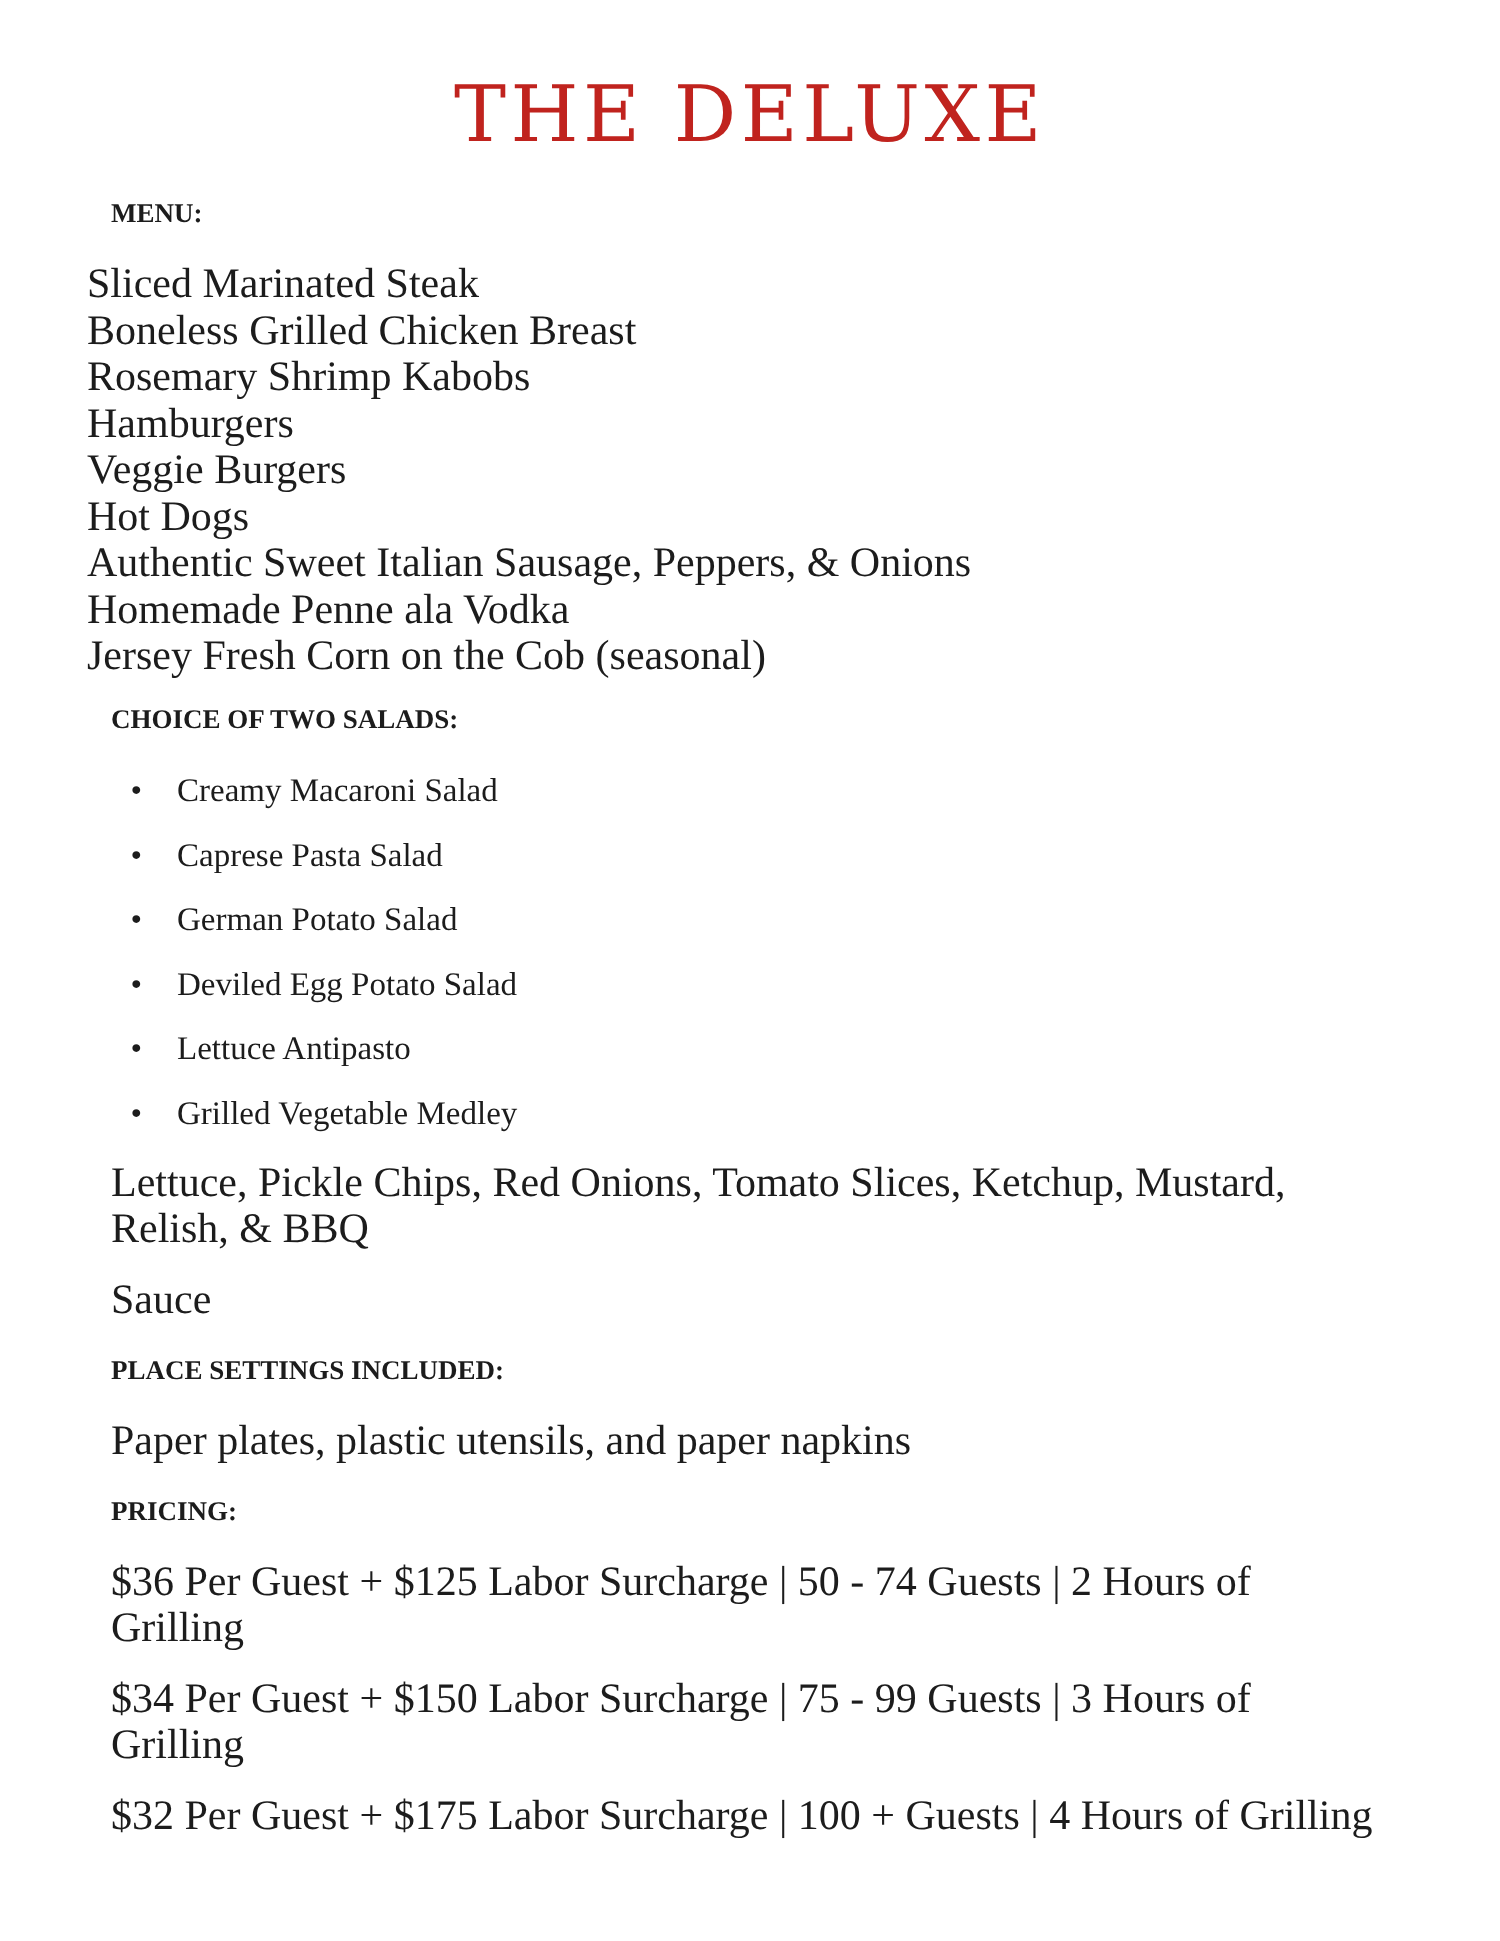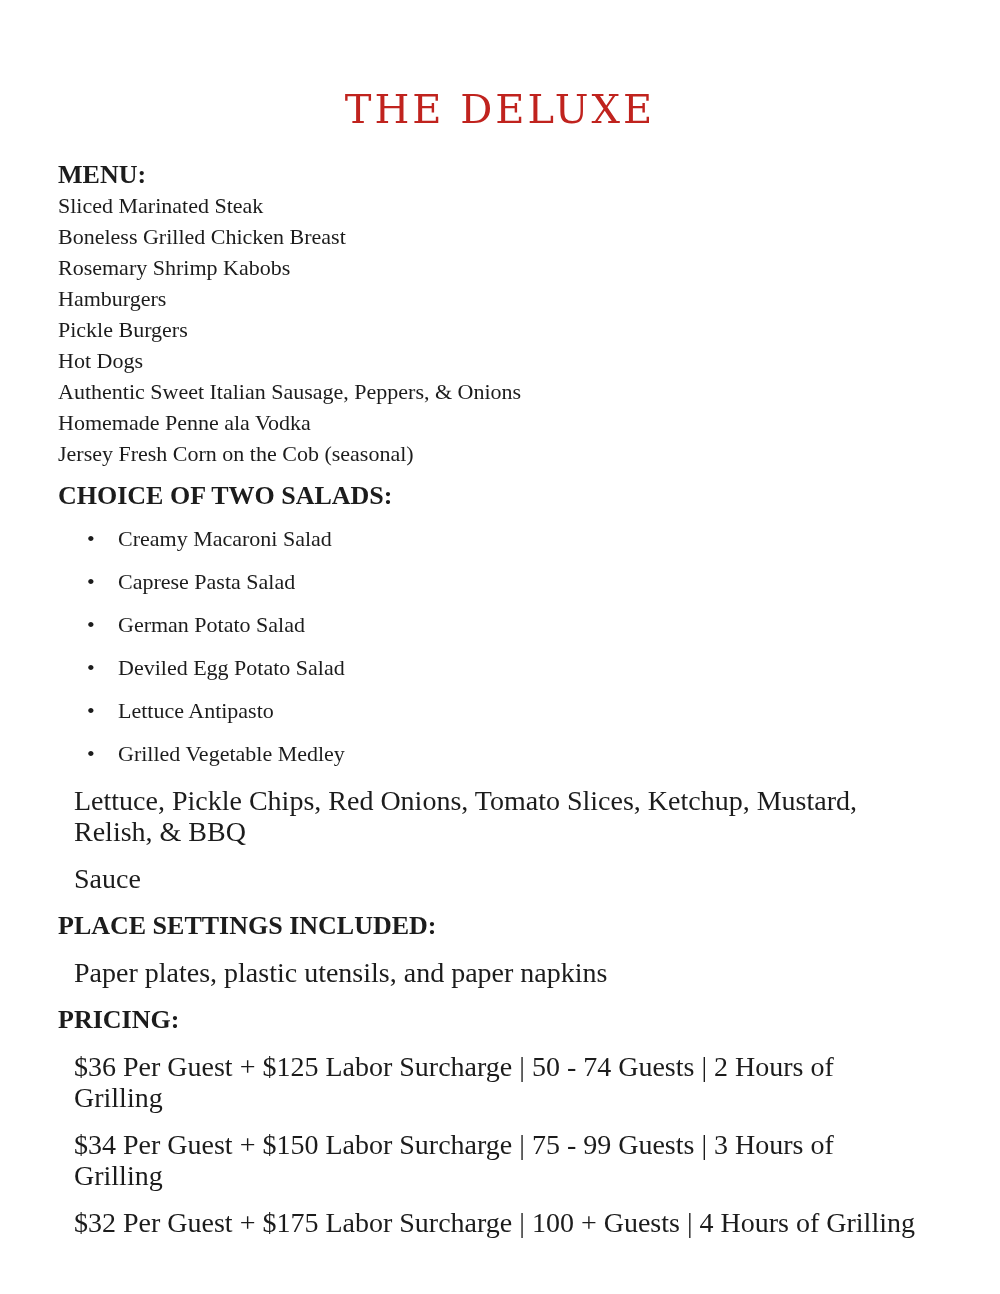--- a/index.html
+++ b/index.html
@@ -14,53 +14,53 @@
     color: #1c1c1c;
     overflow: hidden;
   }
   .page {
     box-sizing: border-box;
     width: 1000px;
     height: 1294px;
     padding: 0 58px;
   }
   .doc-title {
-    margin: 86px 0 0 0;
+    margin: 54px 0 0 0;
     text-align: center;
     font-family: "DejaVu Serif", serif;
-    font-size: 40px;
+    font-size: 52px;
     line-height: 46px;
     font-weight: 400;
     letter-spacing: 3px;
     color: #c0231e; 
   }
   .heading {
-    font-size: 26px;
+    font-size: 18px;
     line-height: 31px;
     font-weight: bold;
-    margin: 0;
+    margin: 16px;
     font-family: Liberation Serif, serif;
   }
   .h-menu        { margin-top: 27px; }
   .h-salads      { margin-top: 11px; }
   .h-fixins      { margin-top: 41px; }
   .h-place       { margin-top: 11px; }
   .h-pricing     { margin-top: 11px; }
   .body-line {
     font-size: 28px;
     line-height: 31px;
     margin: 16px;
   }
   ul.plain-list {
     list-style: none;
     margin: 0;
     padding: 0;
   }
   ul.plain-list li {
-    font-size: 22px;
+    font-size: 28px;
     line-height: 31px;
   }
   ul.bullet-list {
     list-style: none;
     margin: 0;
     padding: 0;
   }
   ul.bullet-list li {
     position: relative;
     font-size: 22px;
@@ -86,21 +86,21 @@
 <div class="page">
 
   <h1 class="doc-title" style="color: rgb(192, 35, 30);">THE DELUXE</h1>
 
   <p class="heading h-menu">MENU:</p>
   <ul class="plain-list">
     <li>Sliced Marinated Steak</li>
     <li>Boneless Grilled Chicken Breast</li>
     <li>Rosemary Shrimp Kabobs</li>
     <li>Hamburgers</li>
-    <li>Pickle Burgers</li>
+    <li>Veggie Burgers</li>
     <li>Hot Dogs</li>
     <li>Authentic Sweet Italian Sausage, Peppers, &amp; Onions</li>
     <li>Homemade Penne ala Vodka</li>
     <li>Jersey Fresh Corn on the Cob (seasonal)</li>
   </ul>
 
   <p class="heading h-salads">CHOICE OF TWO SALADS:</p>
   <ul class="bullet-list">
     <li><span class="bullet">•</span><span>Creamy Macaroni Salad</span></li>
     <li><span class="bullet">•</span><span>Caprese Pasta Salad</span></li>

